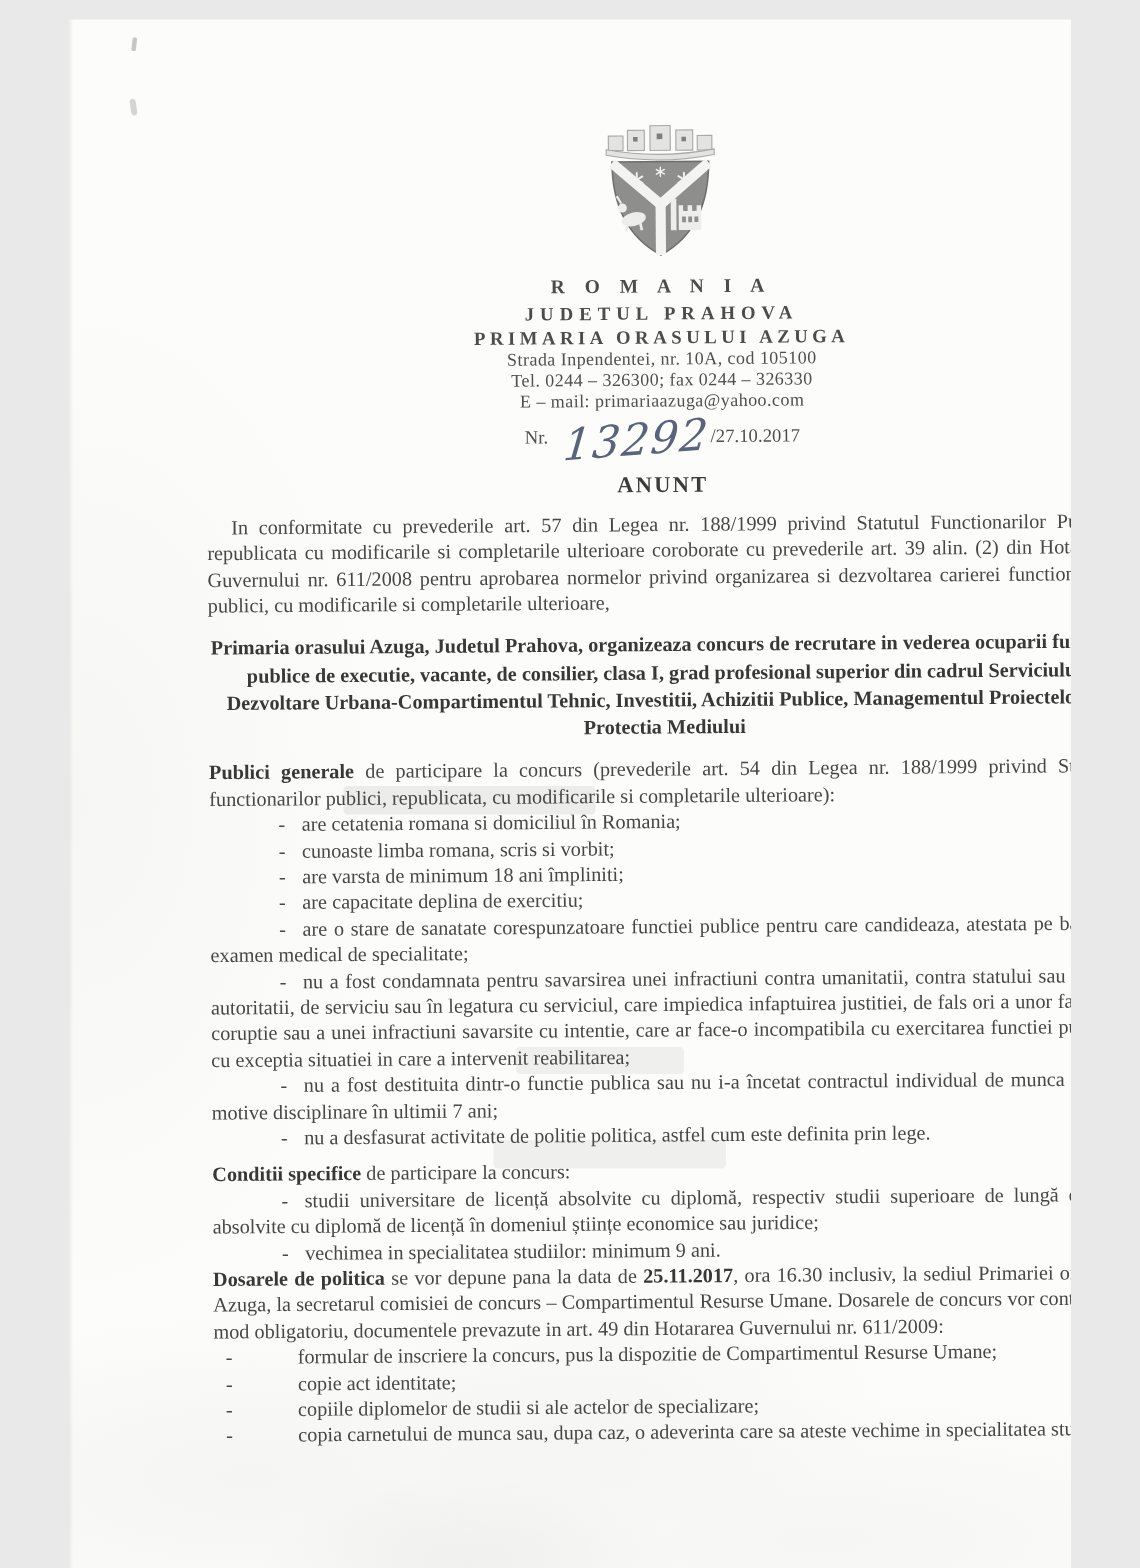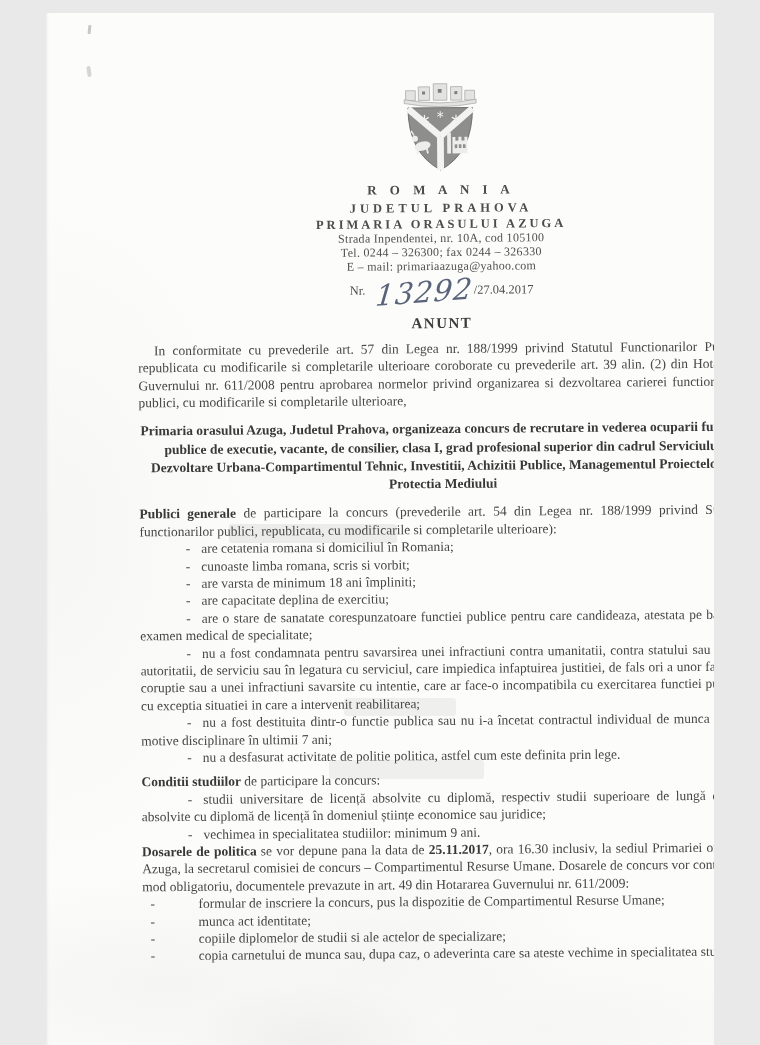--- a/index.html
+++ b/index.html
@@ -144,21 +144,21 @@
     </div>
 
     <div class="hdr">
       <div class="country">R O M A N I A</div>
       <div class="county">JUDETUL PRAHOVA</div>
       <div class="inst">PRIMARIA ORASULUI AZUGA</div>
       <div class="addr">Strada Inpendentei, nr. 10A, cod 105100</div>
       <div class="tel">Tel. 0244 – 326300; fax 0244 – 326330</div>
       <div class="mail">E – mail: primariaazuga@yahoo.com</div>
       <div class="nrline">
-        <span>Nr.</span><span class="handwritten">13292</span><span>/27.04.2017</span>
+        <span>Nr.</span><span class="handwritten">13292</span><span>/27.10.2017</span>
       </div>
     </div>
 
     <div class="doc-title">ANUNT</div>
 
     <div class="bodytext">
 
       <p class="para indent1">In conformitate cu prevederile art. 57 din Legea nr. 188/1999 privind Statutul Functionarilor Publici, republicata cu modificarile si completarile ulterioare coroborate cu prevederile art. 39 alin. (2) din Hotararea Guvernului nr. 611/2008 pentru aprobarea normelor privind organizarea si dezvoltarea carierei functionarilor publici, cu modificarile si completarile ulterioare,</p>
 
       <p class="para bold-center">Primaria orasului Azuga, Judetul Prahova, organizeaza concurs de recrutare in vederea ocuparii functiei publice de executie, vacante, de consilier, clasa I, grad profesional superior din cadrul Serviciului Dezvoltare Urbana-Compartimentul Tehnic, Investitii, Achizitii Publice, Managementul Proiectelor si Protectia Mediului</p>
@@ -169,32 +169,32 @@
           <p class="para li-a"><span class="dash">-</span><span>are cetatenia romana si domiciliul în Romania;</span></p>
           <p class="para li-a"><span class="dash">-</span><span>cunoaste limba romana, scris si vorbit;</span></p>
           <p class="para li-a"><span class="dash">-</span><span>are varsta de minimum 18 ani împliniti;</span></p>
           <p class="para li-a"><span class="dash">-</span><span>are capacitate deplina de exercitiu;</span></p>
           <p class="para li-a"><span class="dash">-</span><span>are o stare de sanatate corespunzatoare functiei publice pentru care candideaza, atestata pe baza de examen medical de specialitate;</span></p>
           <p class="para li-a"><span class="dash">-</span><span>nu a fost condamnata pentru savarsirea unei infractiuni contra umanitatii, contra statului sau contra autoritatii, de serviciu sau în legatura cu serviciul, care impiedica infaptuirea justitiei, de fals ori a unor fapte de coruptie sau a unei infractiuni savarsite cu intentie, care ar face-o incompatibila cu exercitarea functiei publice, cu exceptia situatiei in care a intervenit reabilitarea;</span></p>
           <p class="para li-a"><span class="dash">-</span><span>nu a fost destituita dintr-o functie publica sau nu i-a încetat contractul individual de munca pentru motive disciplinare în ultimii 7 ani;</span></p>
           <p class="para li-a"><span class="dash">-</span><span>nu a desfasurat activitate de politie politica, astfel cum este definita prin lege.</span></p>
         </div>
 
-      <p class="para gap-s"><b>Conditii studiilor</b><span> de participare la concurs:</span></p>
+      <p class="para gap-s"><b>Conditii specifice</b><span> de participare la concurs:</span></p>
 
       <div>
           <p class="para li-a"><span class="dash">-</span><span>studii universitare de licență absolvite cu diplomă, respectiv studii superioare de lungă durată, absolvite cu diplomă de licență în domeniul științe economice sau juridice;</span></p>
           <p class="para li-a"><span class="dash">-</span><span>vechimea in specialitatea studiilor: minimum 9 ani.</span></p>
         </div>
 
       <p class="para"><b>Dosarele de politica</b><span> se vor depune pana la data de </span><b>25.11.2017</b><span>, ora 16.30 inclusiv, la sediul Primariei orasului Azuga, la secretarul comisiei de concurs – Compartimentul Resurse Umane. Dosarele de concurs vor contine, in mod obligatoriu, documentele prevazute in art. 49 din Hotararea Guvernului nr. 611/2009:</span></p>
 
       <div>
           <p class="para li-b"><span class="dash">-</span><span>formular de inscriere la concurs, pus la dispozitie de Compartimentul Resurse Umane;</span></p>
-          <p class="para li-b"><span class="dash">-</span><span>munca act identitate;</span></p>
+          <p class="para li-b"><span class="dash">-</span><span>copie act identitate;</span></p>
           <p class="para li-b"><span class="dash">-</span><span>copiile diplomelor de studii si ale actelor de specializare;</span></p>
           <p class="para li-b"><span class="dash">-</span><span>copia carnetului de munca sau, dupa caz, o adeverinta care sa ateste vechime in specialitatea studiilor;</span></p>
         </div>
 
     </div>
   </div>
 
   <div class="page-number">1</div>
   <div class="speck"></div>
   <div class="edge-l"></div>

